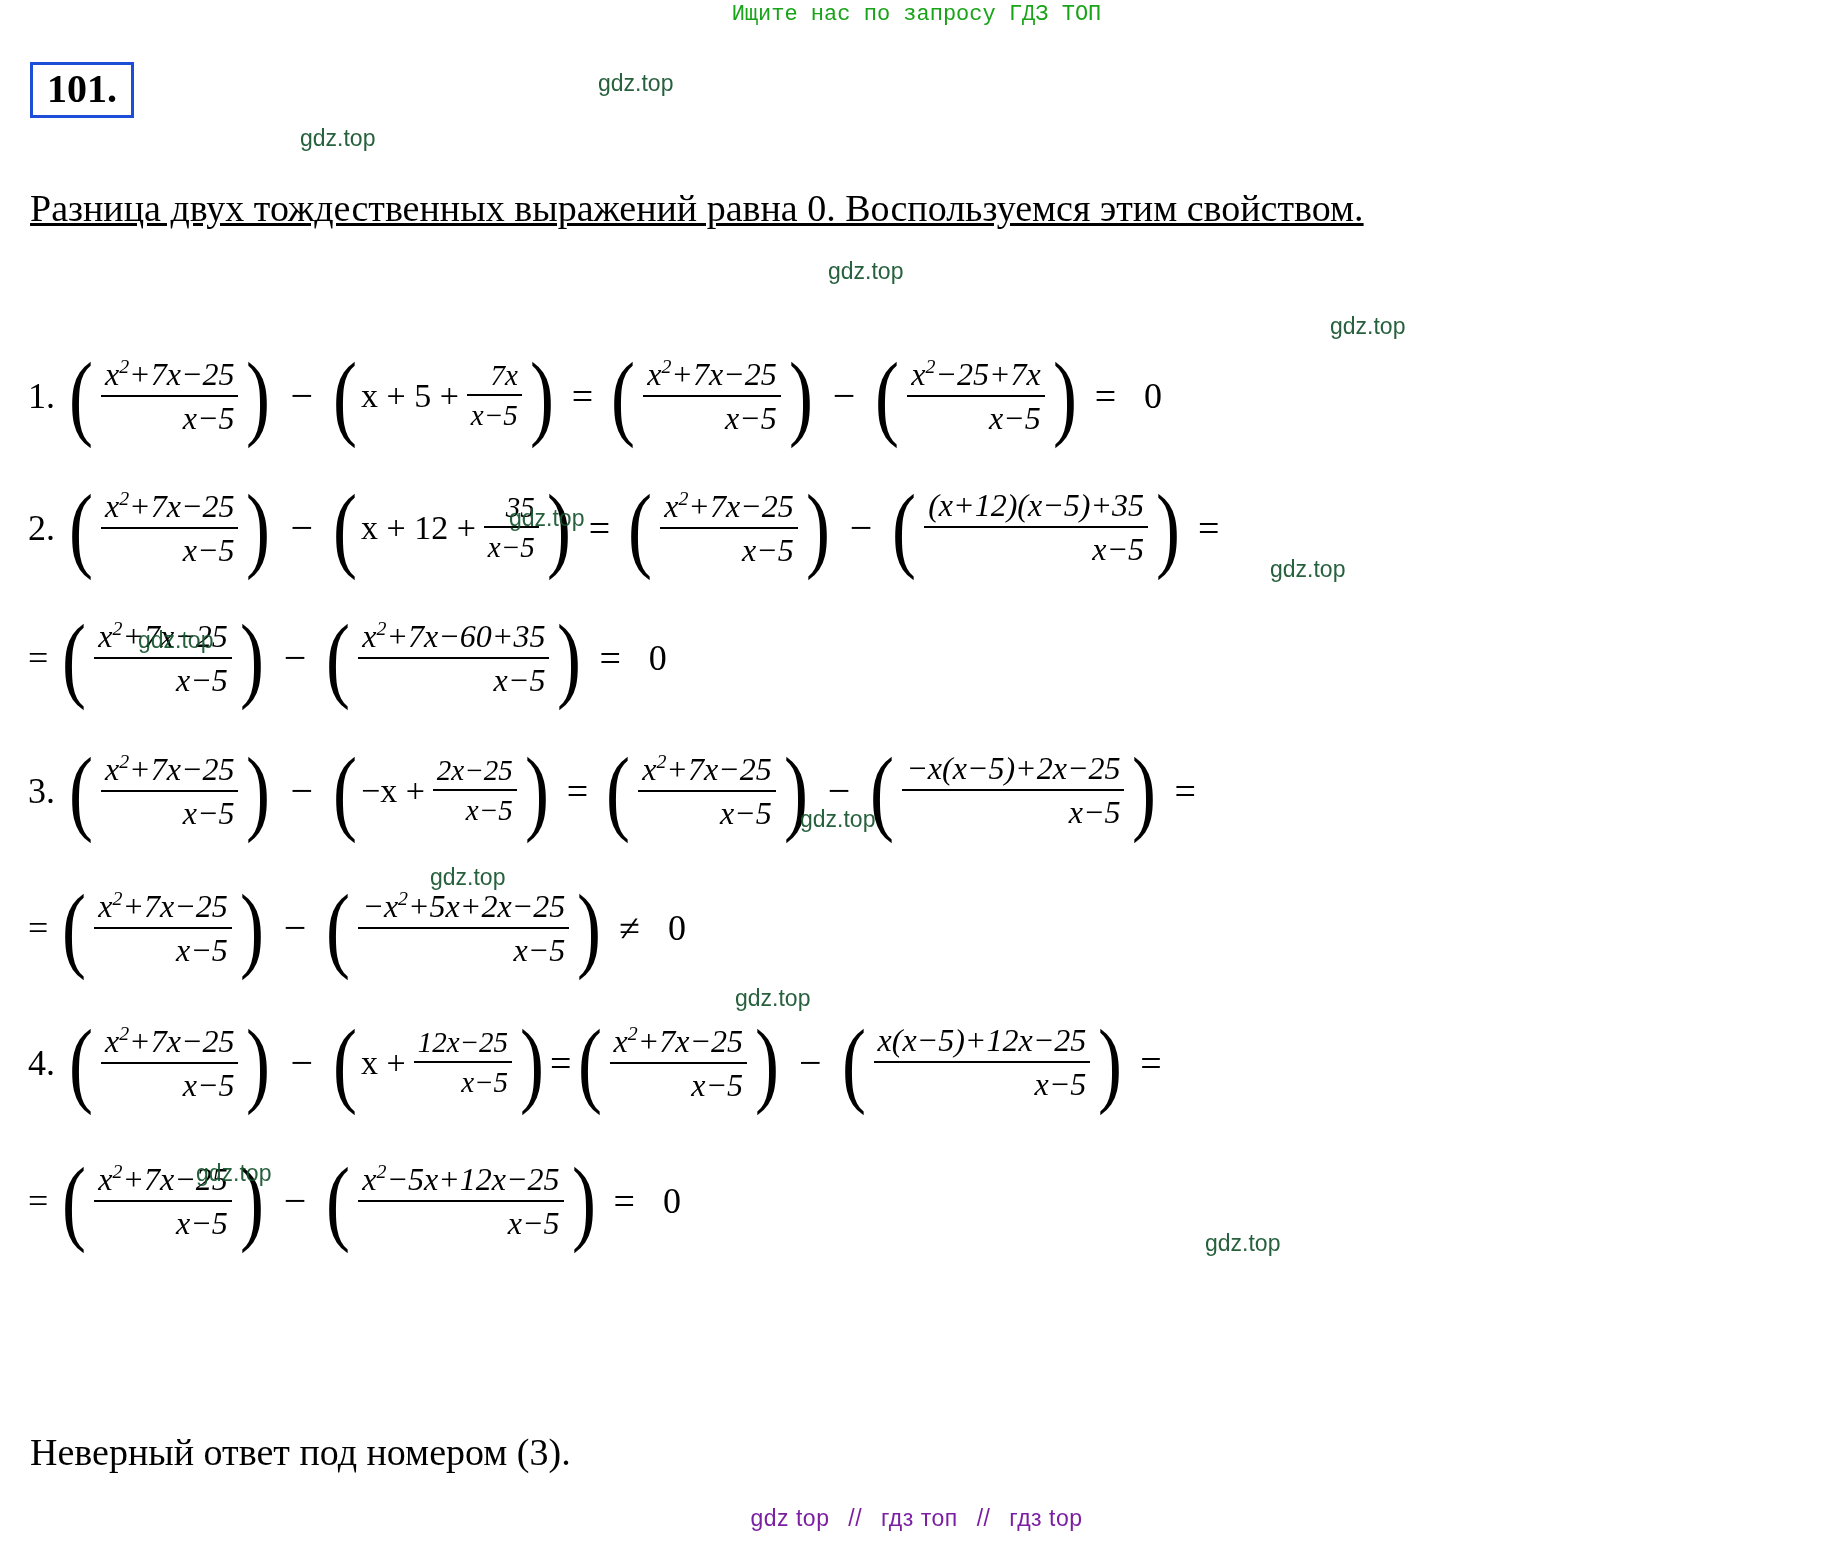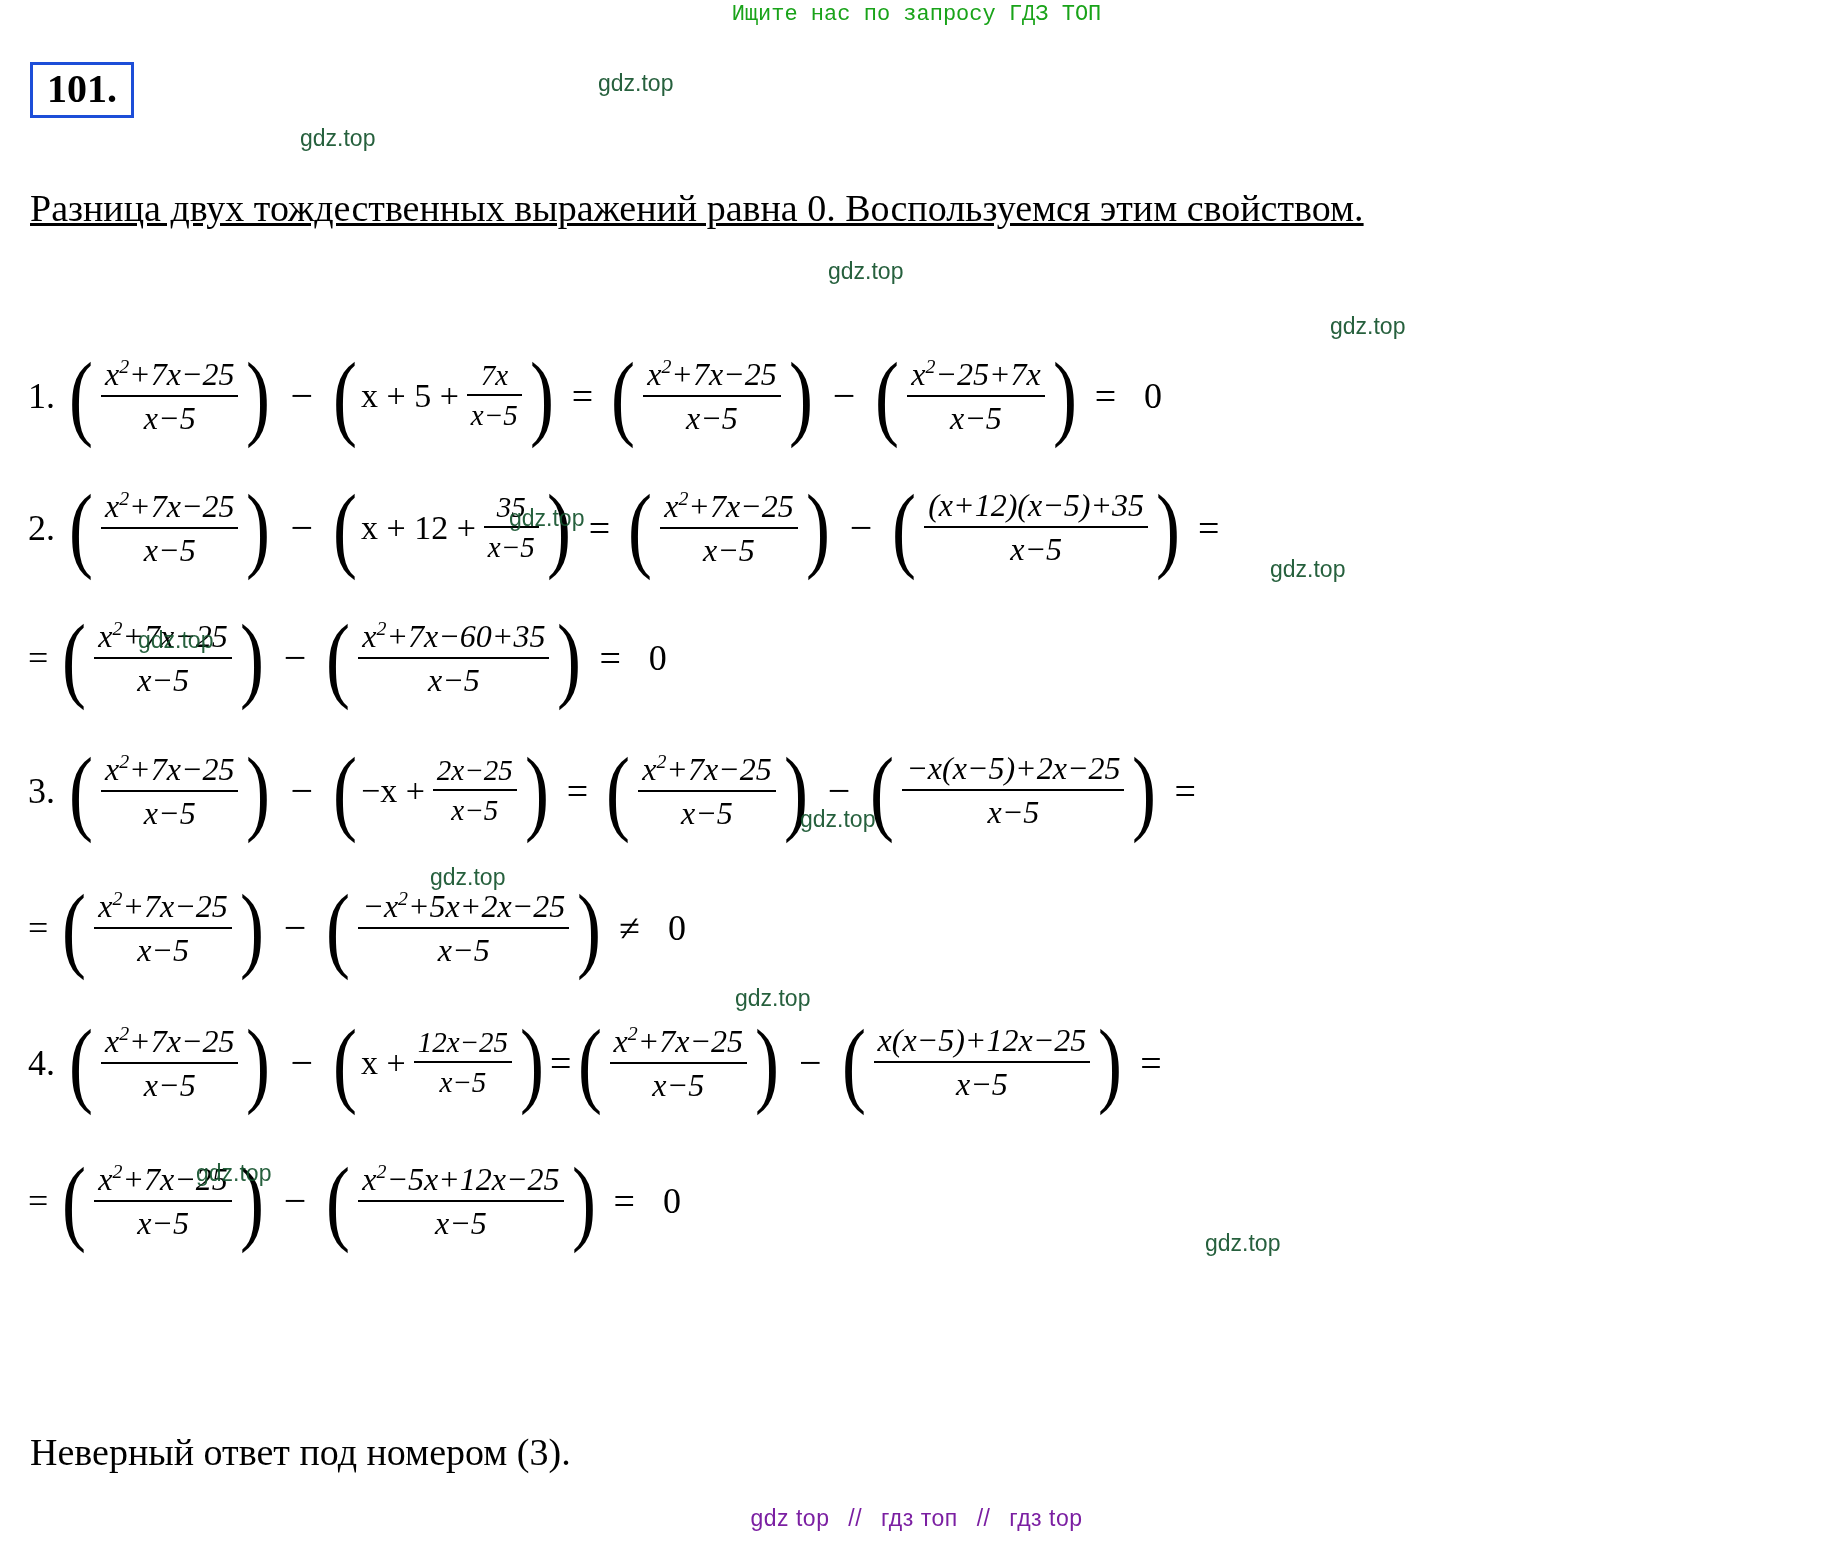--- a/index.html
+++ b/index.html
@@ -118,21 +118,21 @@
     font-weight: 300;
     display: inline-block;
     transform: scaleX(0.75);
   }
   .paren::before { content: "("; margin-right: -2px; }
   .paren::after  { content: ")"; margin-left: -2px; }
 
   .frac {
     display: inline-flex;
     flex-direction: column;
-    align-items: center;
+    align-items: flex-end;
     justify-content: center;
     font-size: 32px;
     vertical-align: middle;
     padding: 0 6px;
   }
   .frac .top {
     padding: 0 4px 2px 4px;
     font-style: italic;
   }
   .frac .bar {

